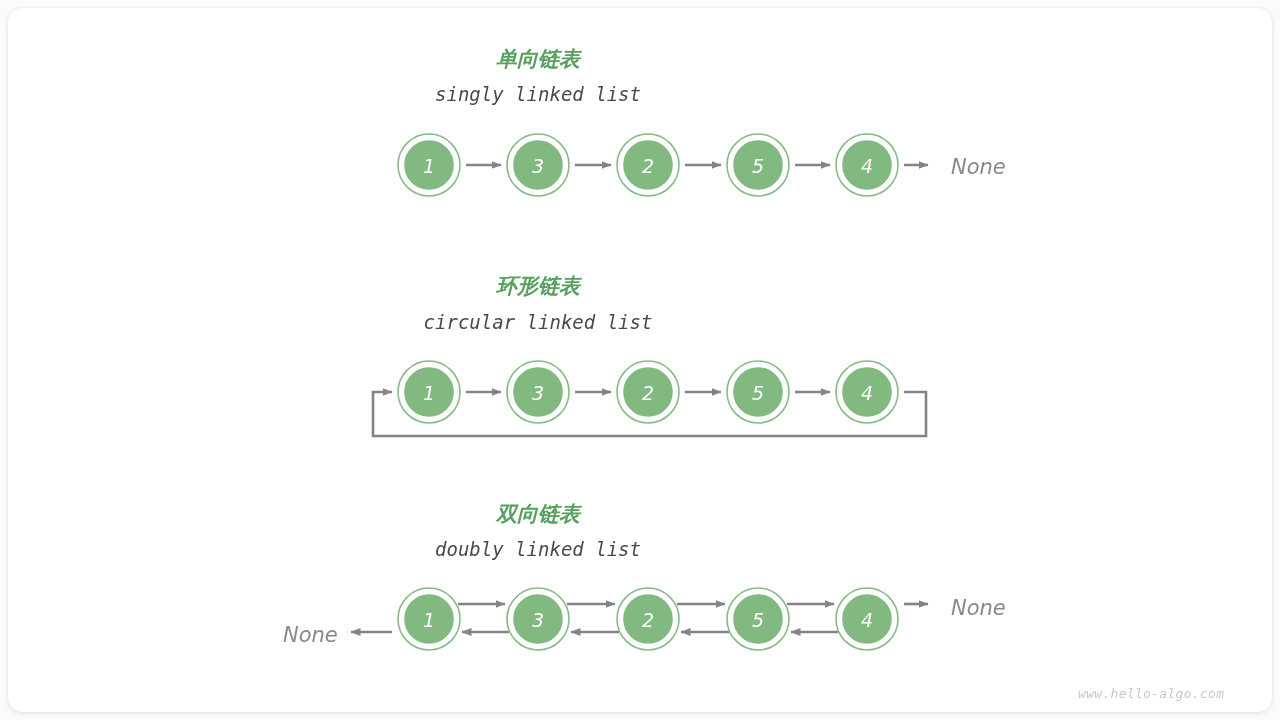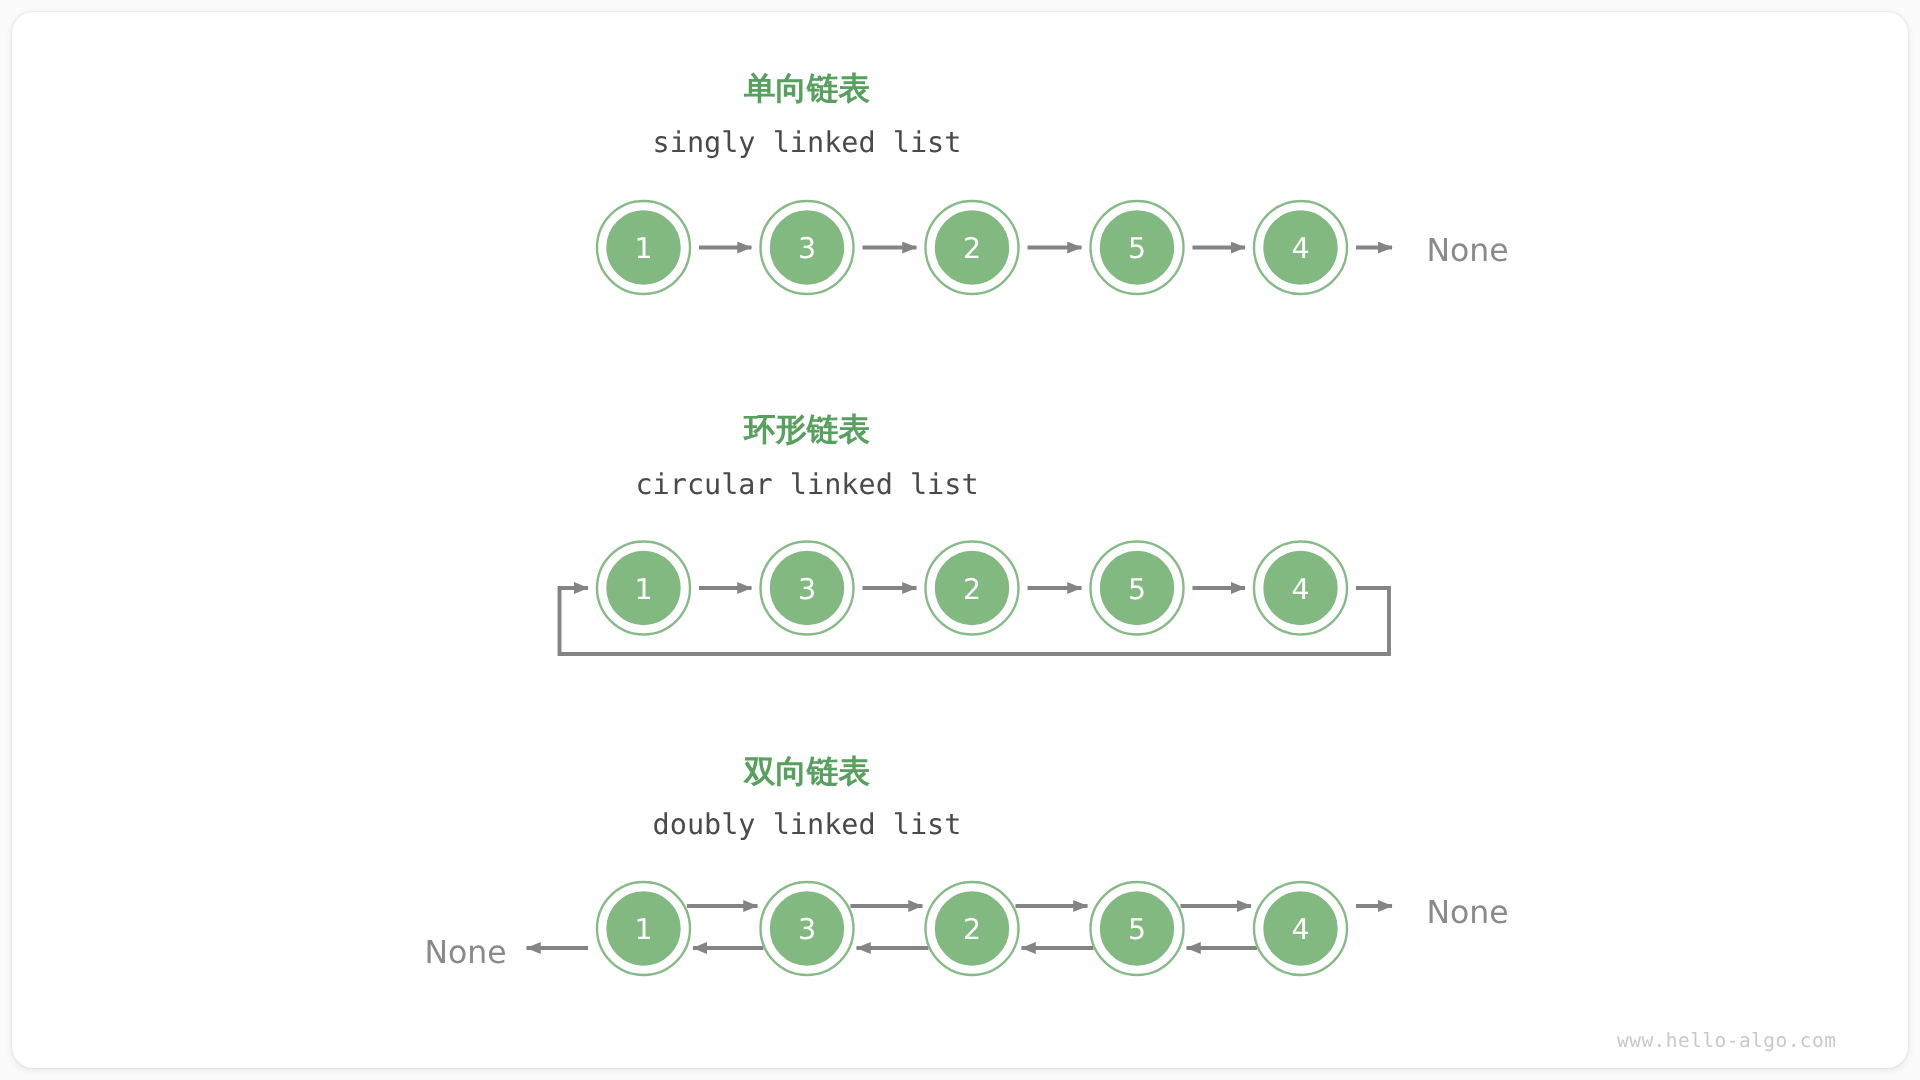--- a/index.html
+++ b/index.html
@@ -10,20 +10,21 @@
     height: 720px;
     overflow: hidden;
     font-family: "DejaVu Sans", sans-serif;
   }
   #page {
     position: relative;
     width: 1280px;
     height: 720px;
     background: #fbfbfb;
     box-sizing: border-box;
+    font-style: italic;
   }
   #card {
     position: absolute;
     left: 8px;
     top: 8px;
     width: 1264px;
     height: 704px;
     background: #ffffff;
     border-radius: 14px;
     box-shadow: 0 1px 5px rgba(0,0,0,0.10), 0 0 1px rgba(0,0,0,0.12);

